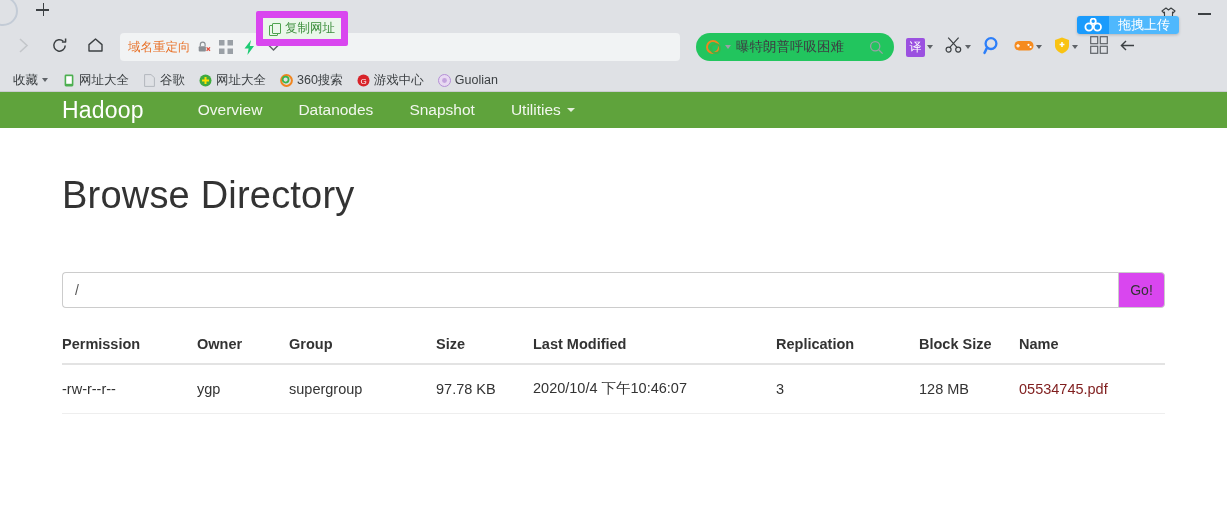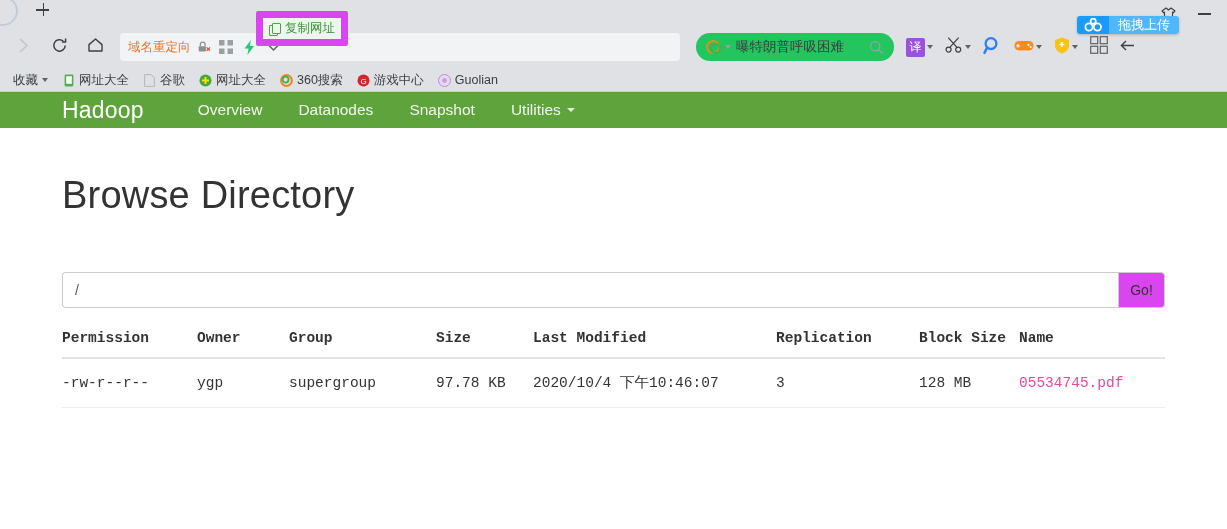--- a/index.html
+++ b/index.html
@@ -125,29 +125,29 @@
     flex:1; height:36px; border:1px solid #ccc; border-right:none;
     border-radius:4px 0 0 4px; padding:0 12px; font-size:14px; color:#555;
     display:flex; align-items:center; background:#fff;
   }
   .go-btn{
     width:47px; height:36px; border:1px solid #ccc; background:#d946ef;
     border-radius:0 4px 4px 0; font-size:14px; color:#333;
     display:flex; align-items:center; justify-content:center; cursor:pointer;
   }
 
-  table.files { width:100%; border-collapse:collapse; margin-top:14px;font-family:Liberation Mono, monospace; }
+  table.files { width:100%; border-collapse:collapse; margin-top:20px; }
   table.files th{
     text-align:left; font-size:14.5px; font-weight:700; color:#333;
     padding:8px 0 11px 0; border-bottom:2px solid #e3e3e3;
   }
   table.files td{
     font-size:14.5px; color:#333; padding:14px 0 15px 0; border-bottom:1px solid #eee;
   }
-  table.files td a{ color:#ec4899; text-decoration:none; }
+  table.files td a{ color:#7f1d1d; text-decoration:none; }
   .c-perm  { width:135px; }
   .c-owner { width:92px; }
   .c-group { width:147px; }
   .c-size  { width:97px; }
   .c-mod   { width:243px; }
   .c-rep   { width:143px; }
   .c-block { width:100px; }
 
   .footer { font-size:14px; color:#333; margin-top:42px; }
 </style>

